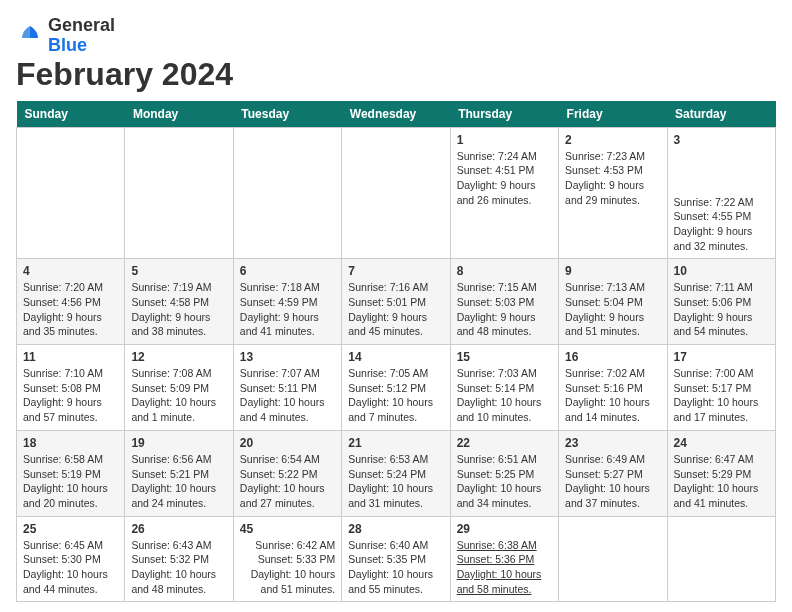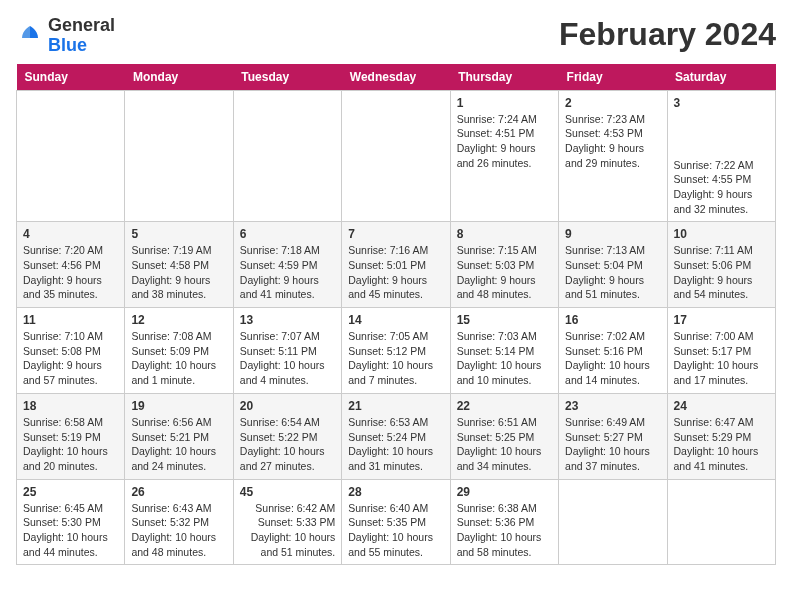--- a/index.html
+++ b/index.html
@@ -8,20 +8,21 @@
       background: #fff;
       width: 792px;
       min-height: 612px;
       padding: 16px;
     }
     .header {
       display: flex;
       justify-content: space-between;
       align-items: flex-start;
       margin-bottom: 8px;
+      flex-direction: column;
     }
     .logo {
       display: flex;
       align-items: center;
       gap: 4px;
     }
     .logo-text {
       font-size: 18px;
       font-weight: bold;
       line-height: 1.1;
@@ -43,21 +44,21 @@
     .location {
       font-size: 14px;
       color: #555;
     }
     table {
       width: 100%;
       border-collapse: collapse;
       font-size: 11px;
     }
     thead th {
-      background: #be185d;
+      background: #0f766e;
       color: #fff;
       text-align: left;
       padding: 6px 8px;
       font-size: 12px;
       font-weight: bold;
     }
     tbody td {
       border: 1px solid #ccc;
       vertical-align: top;
       padding: 5px 6px;
@@ -321,21 +322,21 @@
         </td>
         <td>
           <span class="day-num">28</span>
           <div class="day-info" style="white-space: pre-line;">Sunrise: 6:40 AM
 Sunset: 5:35 PM
 Daylight: 10 hours
 and 55 minutes.</div>
         </td>
         <td>
           <span class="day-num">29</span>
-          <div class="day-info" style="white-space: pre-line;">Sunrise: 6:38 AM
+          <div class="day-info" style="white-space: pre-line; text-decoration: underline;">Sunrise: 6:38 AM
 Sunset: 5:36 PM
 Daylight: 10 hours
 and 58 minutes.</div>
         </td>
         <td class="empty"></td>
         <td class="empty"></td>
       </tr>
     </tbody>
 </table>
 

